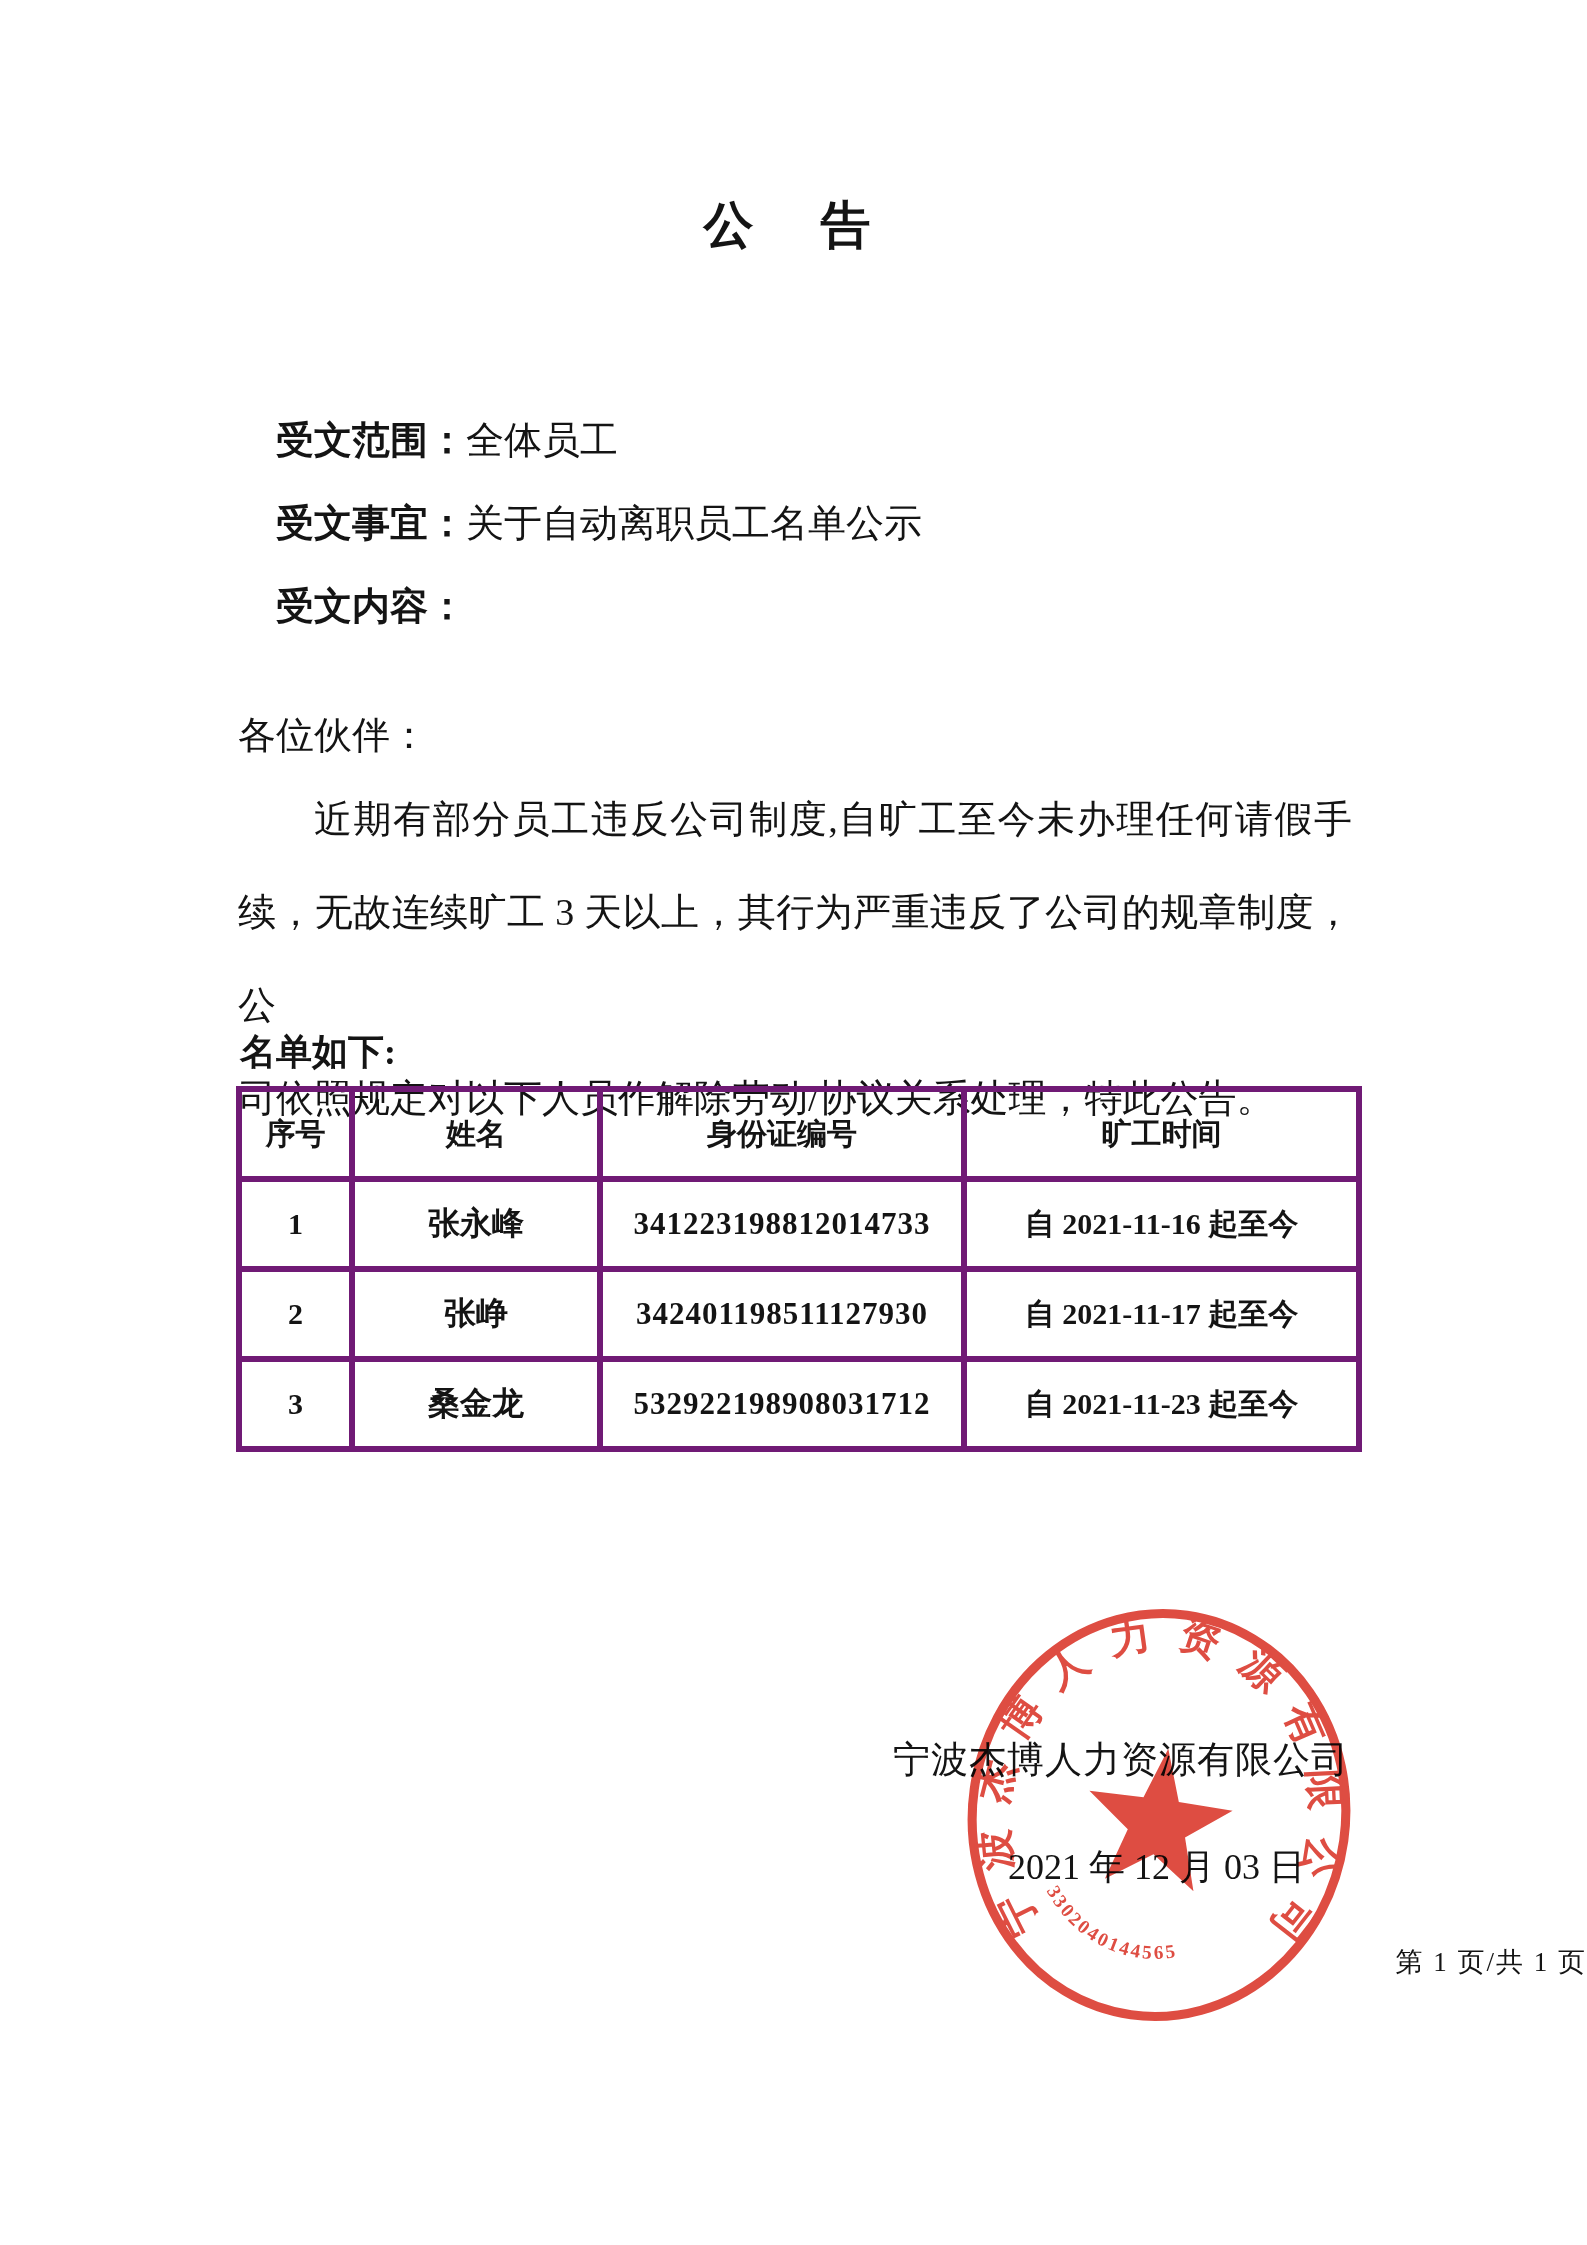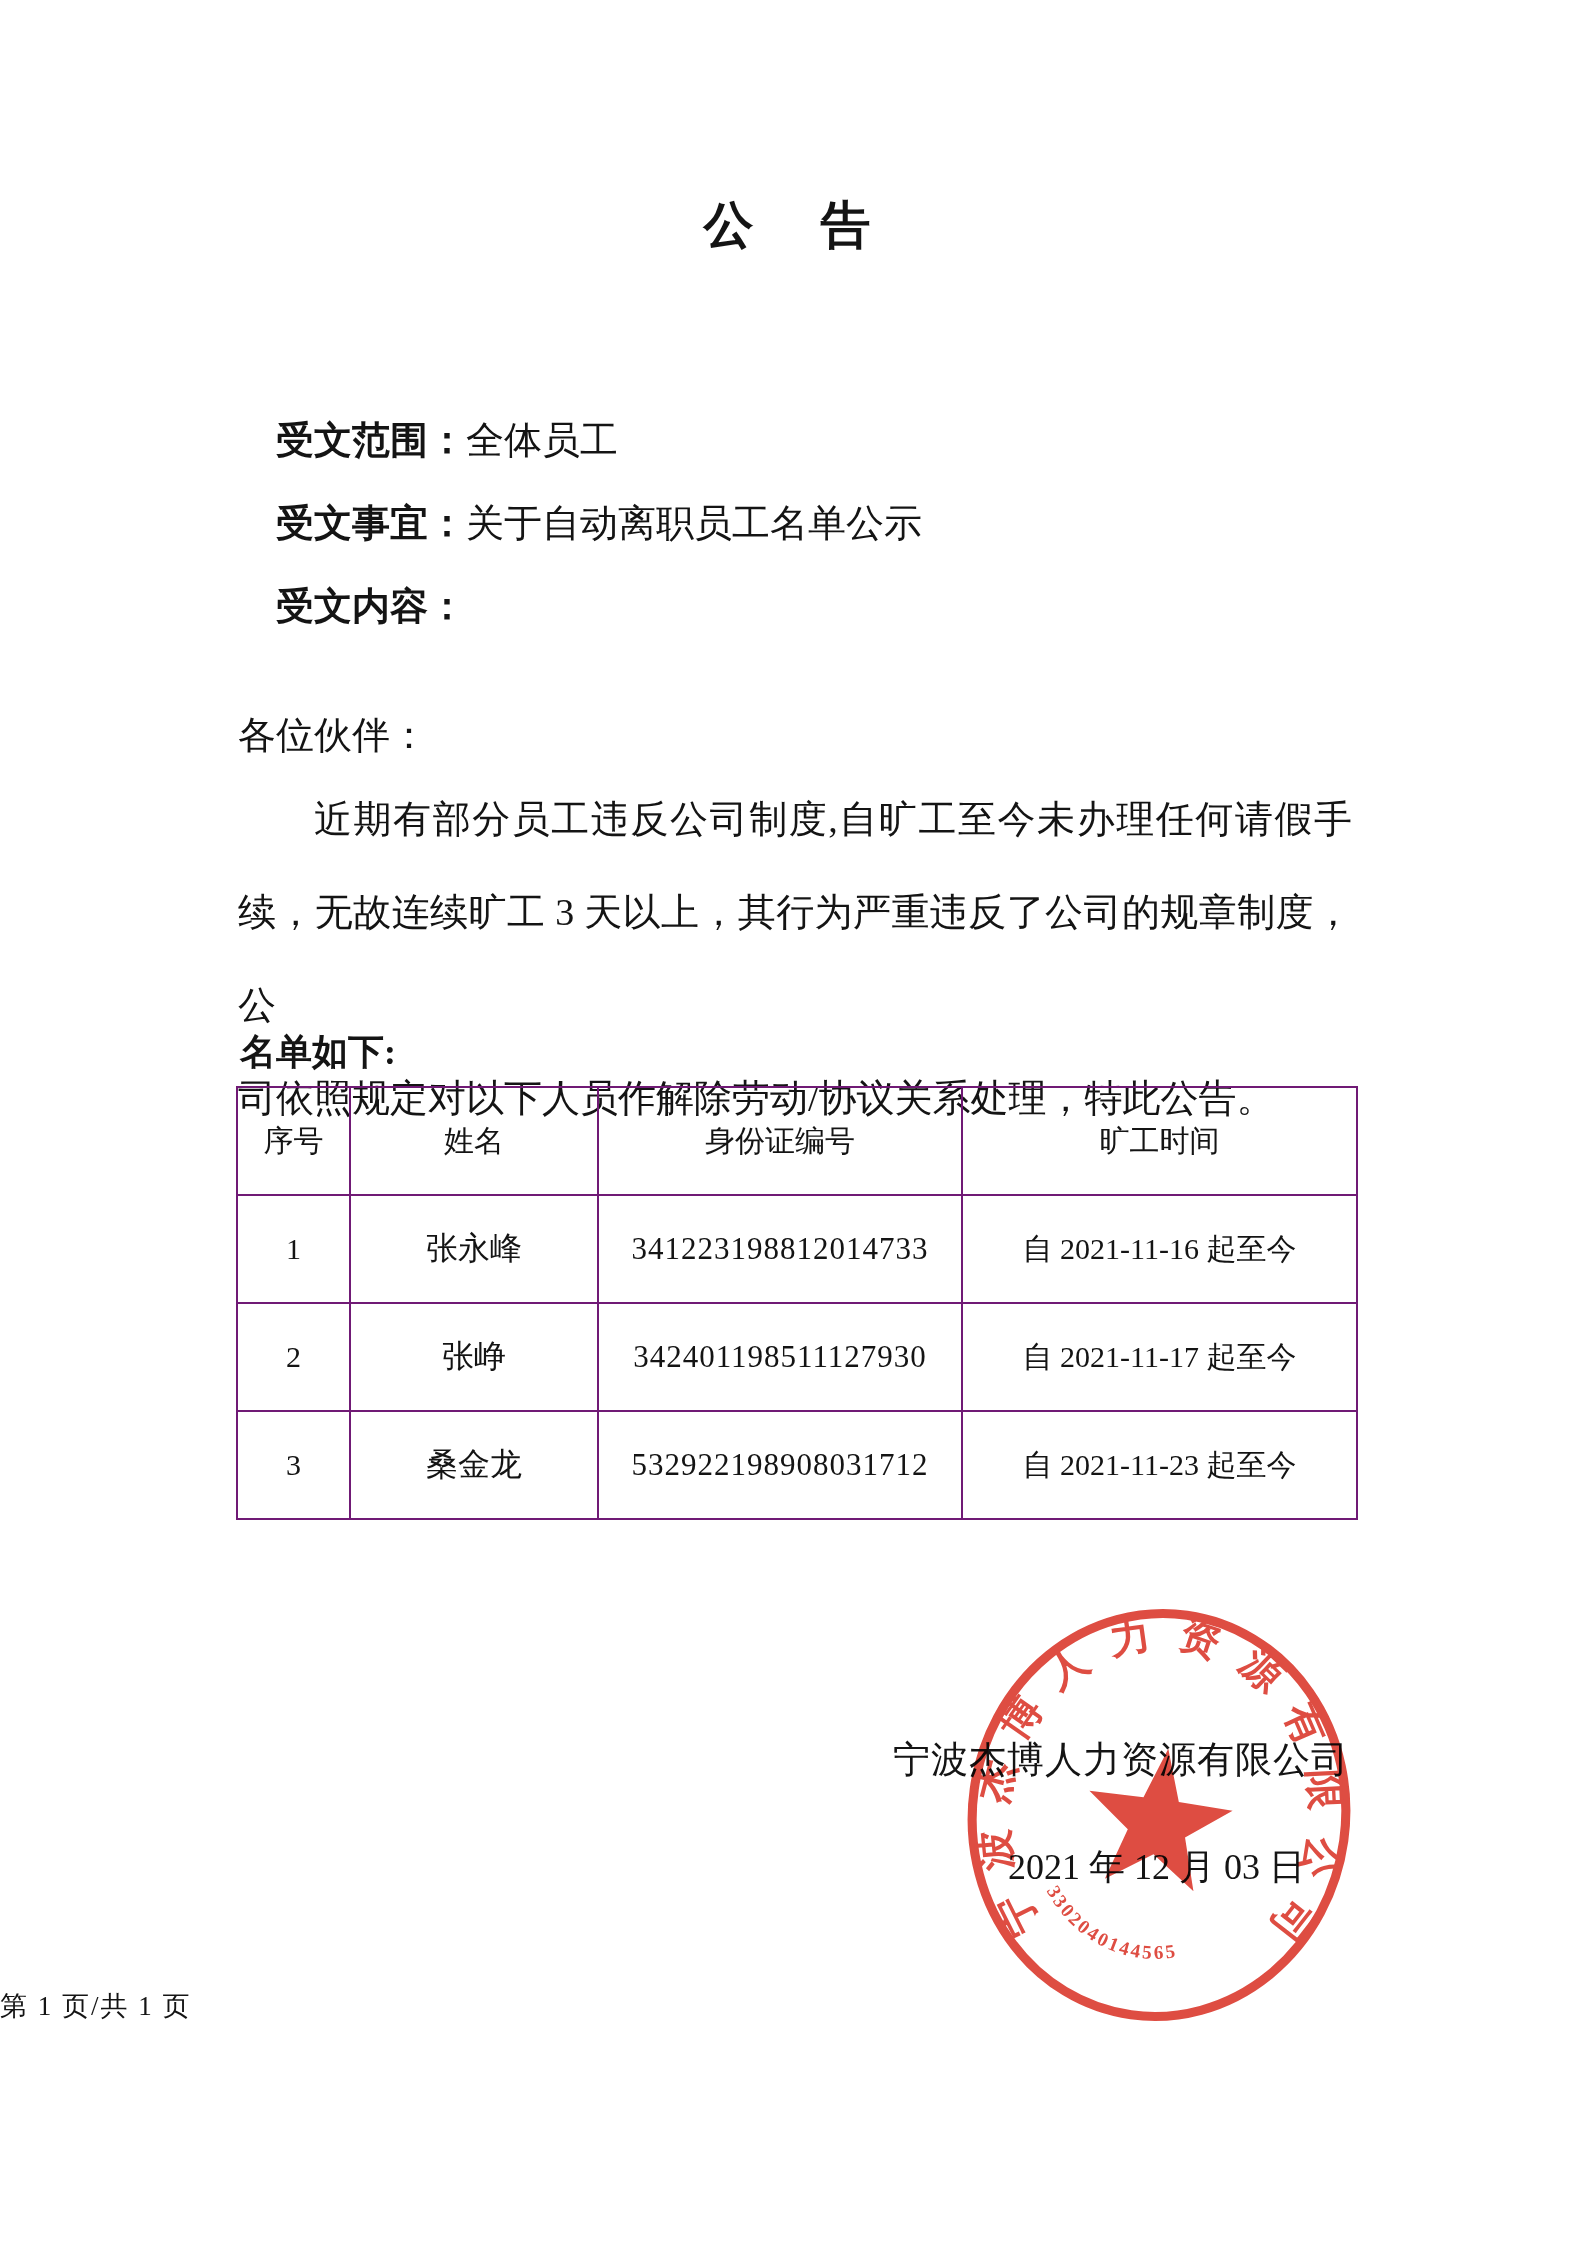--- a/index.html
+++ b/index.html
@@ -47,25 +47,25 @@
     font-size: 36px; font-weight: bold; line-height: 30px; white-space: pre;
   }
 
   
   table.roster {
     position: absolute; top: 1086px; left: 236px;
     width: 1120px;
     border-collapse: collapse; table-layout: fixed;
   }
   table.roster td, table.roster th {
-    border: 2px solid #701a75;
+    border: 6px solid #701a75;
     height: 74px;
     text-align: center; vertical-align: middle;
-    font-weight: normal;
-    padding: 16px;
+    font-weight: bold;
+    padding: 5px;
   }
   table.roster th { font-size: 30px; }
   td.cell-seq  { font-size: 30px; }
   td.cell-name { font-size: 32px; font-weight: bold; }
   td.cell-id   { font-size: 31px; letter-spacing: 1px; }
   td.cell-date { font-size: 30px; font-weight: bold; }
   col.c1 { width: 113px; } col.c2 { width: 248px; }
   col.c3 { width: 364px; } col.c4 { width: 395px; }
 
   
@@ -87,22 +87,22 @@
     transform: rotate(8deg);
     pointer-events: none;
   }
   .stamp text {
     font-family: "Liberation Serif", "DejaVu Serif", serif;
     font-weight: bold;
   }
 
   
   .page-footer {
-    position: absolute; top: 1988px; left: 0; width: 100%;
-    text-align: left;
+    position: absolute; top: 1944px; left: 0; width: 100%;
+    text-align: right;
     font-size: 27px; letter-spacing: 2px; white-space: pre;
   }
 </style>
 </head>
 <body>
 
 <div class="doc-title">公  告</div>
 
 <div class="fields">
   <div class="field-row">

